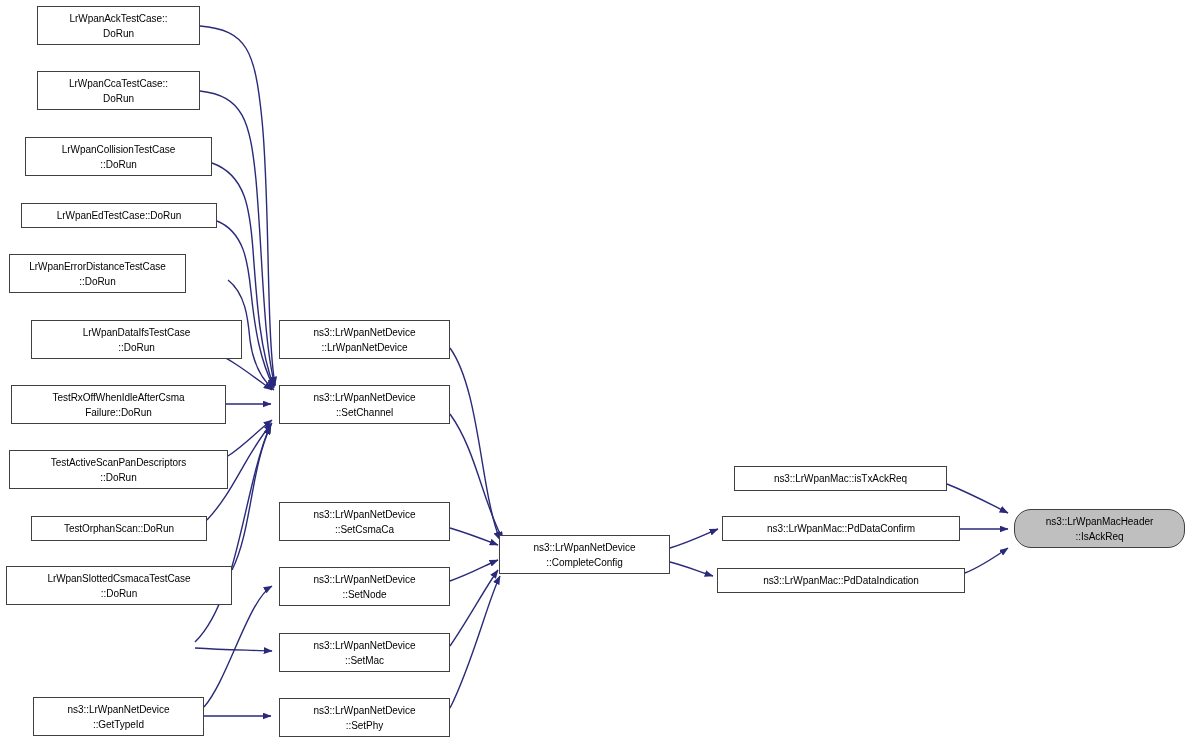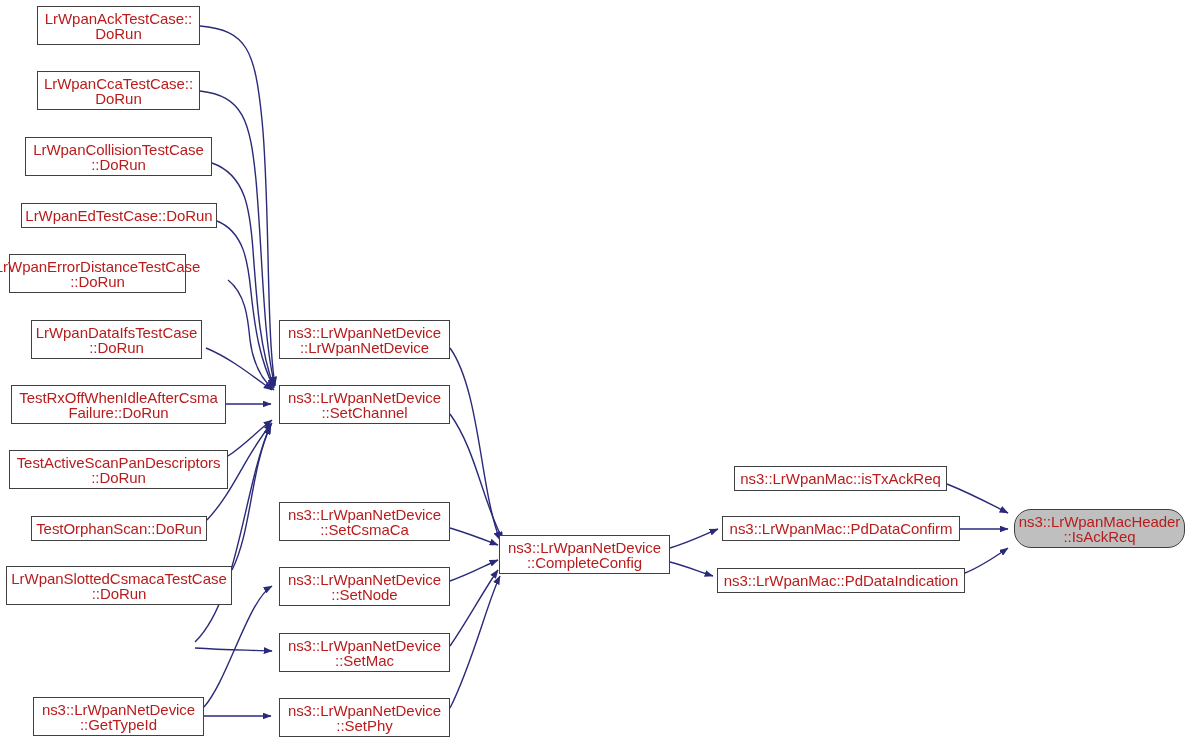--- a/index.html
+++ b/index.html
@@ -29,26 +29,26 @@
     left: 0;
     top: 0;
     width: 1195px;
     height: 744px;
   }
   .node {
     position: absolute;
     box-sizing: border-box;
     border: 1px solid #404040;
     background: #ffffff;
-    color: #b91c1c;
+    color: #000000;
     display: flex;
     align-items: center;
     justify-content: center;
     text-align: center;
-    font-size: 15px;
+    font-size: 10px;
     line-height: 15px;
     letter-spacing: -0.05px;
     white-space: pre-line;
     padding: 0 2px;
   }
   .node.highlight {
     background: #bfbfbf;
     border: 1px solid #404040;
   }
 </style>
@@ -93,21 +93,21 @@
   <div id="node-layer">
       <div class="node" style="left: 37px; top: 6px; width: 163px; height: 39px;">LrWpanAckTestCase::
 DoRun</div>
       <div class="node" style="left: 37px; top: 71px; width: 163px; height: 39px;">LrWpanCcaTestCase::
 DoRun</div>
       <div class="node" style="left: 25px; top: 137px; width: 187px; height: 39px;">LrWpanCollisionTestCase
 ::DoRun</div>
       <div class="node" style="left: 21px; top: 203px; width: 196px; height: 25px;">LrWpanEdTestCase::DoRun</div>
       <div class="node" style="left: 9px; top: 254px; width: 177px; height: 39px;">LrWpanErrorDistanceTestCase
 ::DoRun</div>
-      <div class="node" style="left: 31px; top: 320px; width: 171px; height: 39px;">LrWpanDataIfsTestCase
+      <div class="node" style="left: 31px; top: 320px; width: 211px; height: 39px;">LrWpanDataIfsTestCase
 ::DoRun</div>
       <div class="node" style="left: 11px; top: 385px; width: 215px; height: 39px;">TestRxOffWhenIdleAfterCsma
 Failure::DoRun</div>
       <div class="node" style="left: 9px; top: 450px; width: 219px; height: 39px;">TestActiveScanPanDescriptors
 ::DoRun</div>
       <div class="node" style="left: 31px; top: 516px; width: 176px; height: 25px;">TestOrphanScan::DoRun</div>
       <div class="node" style="left: 6px; top: 566px; width: 226px; height: 39px;">LrWpanSlottedCsmacaTestCase
 ::DoRun</div>
       <div class="node" style="left: 33px; top: 697px; width: 171px; height: 39px;">ns3::LrWpanNetDevice
 ::GetTypeId</div>

